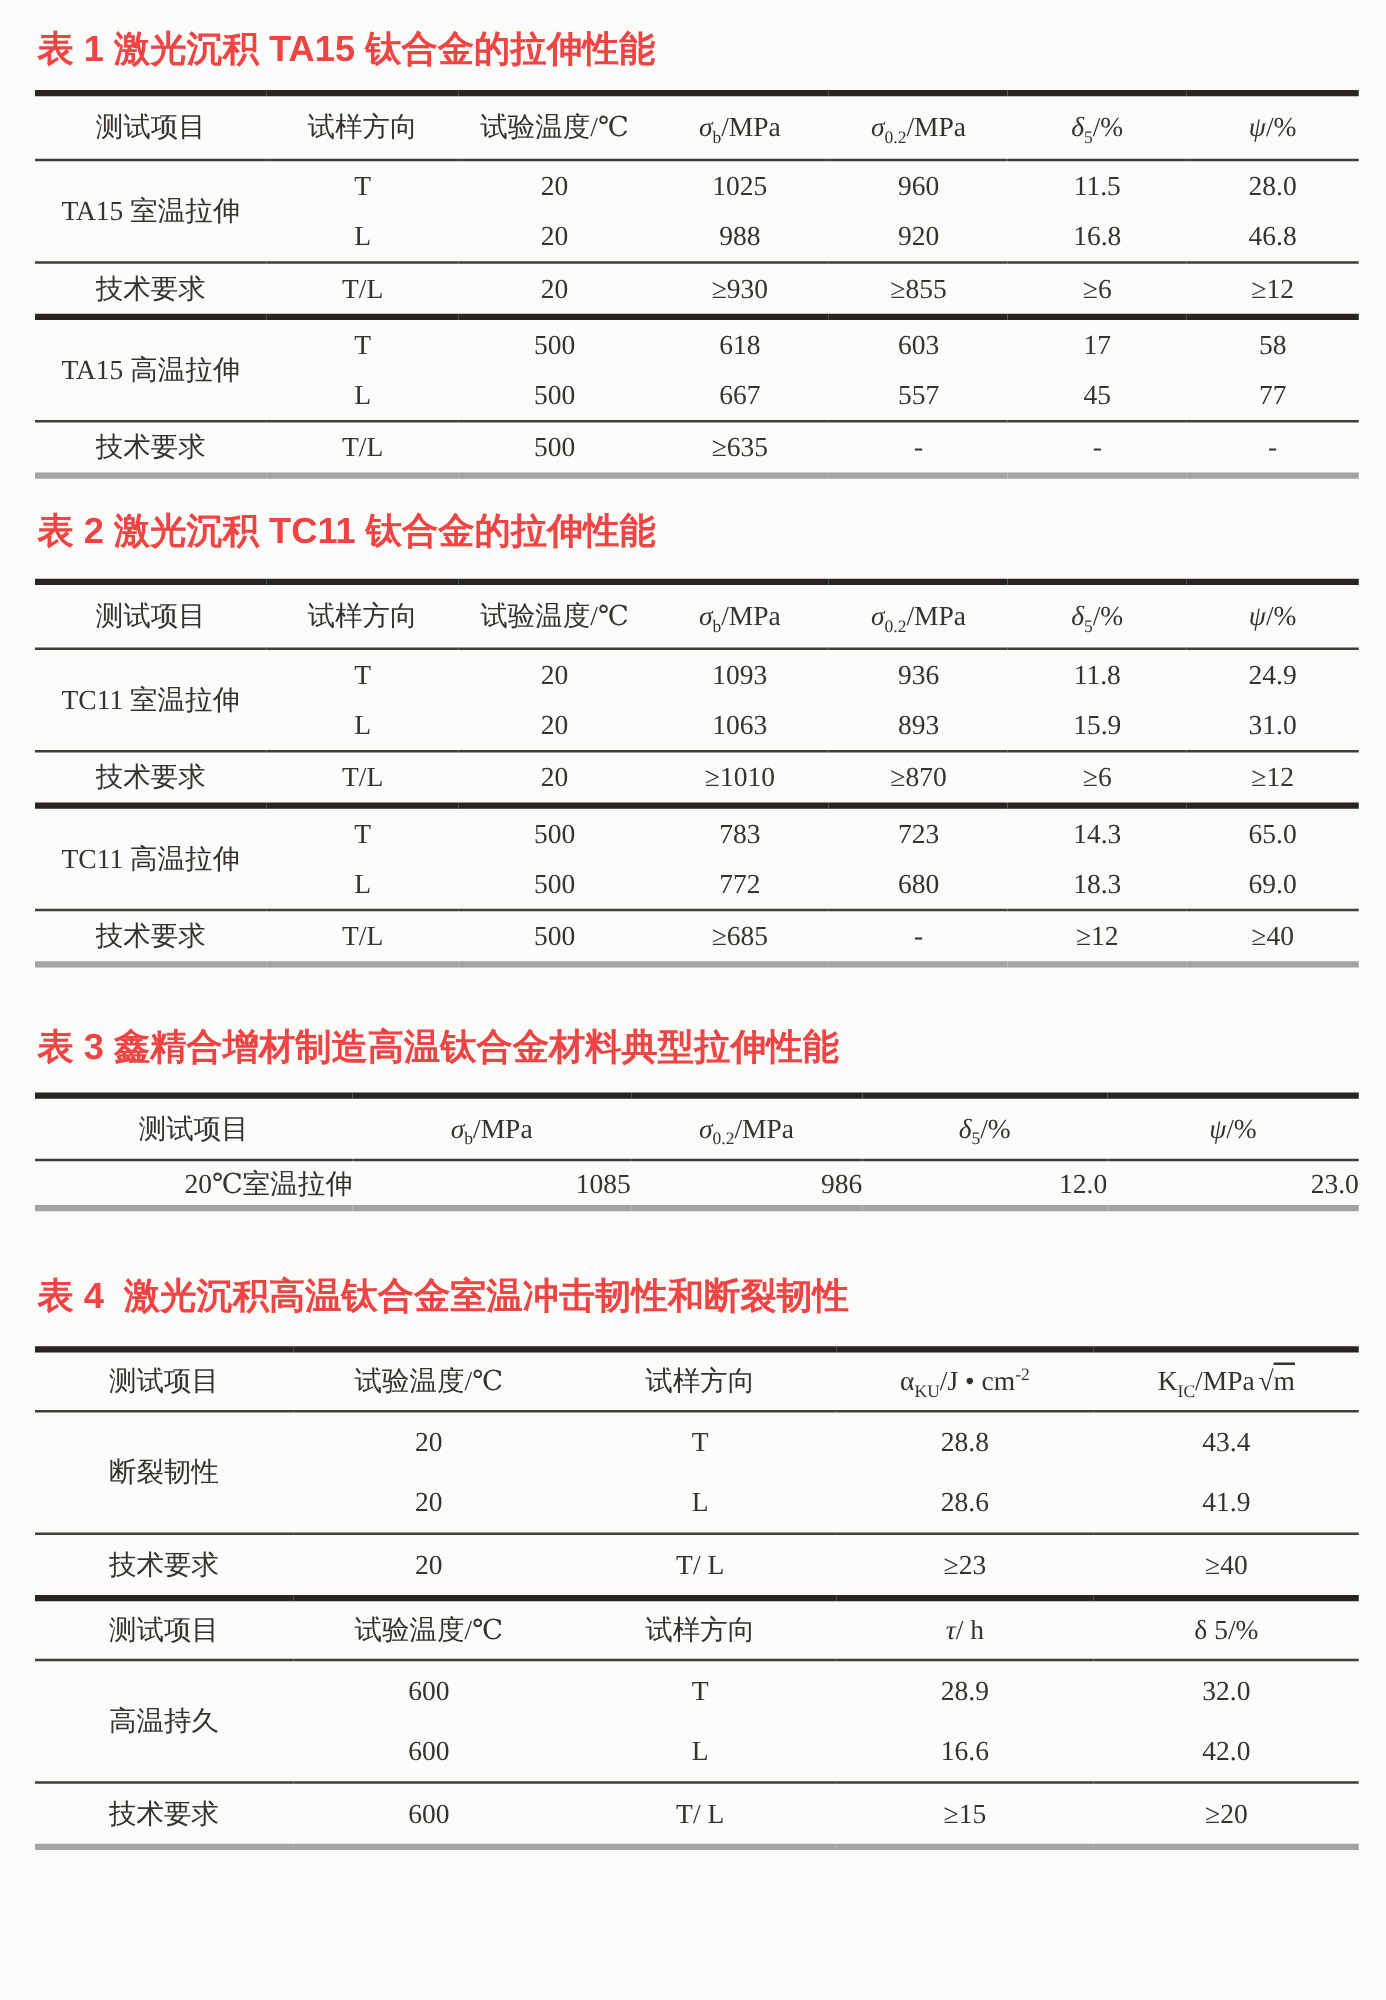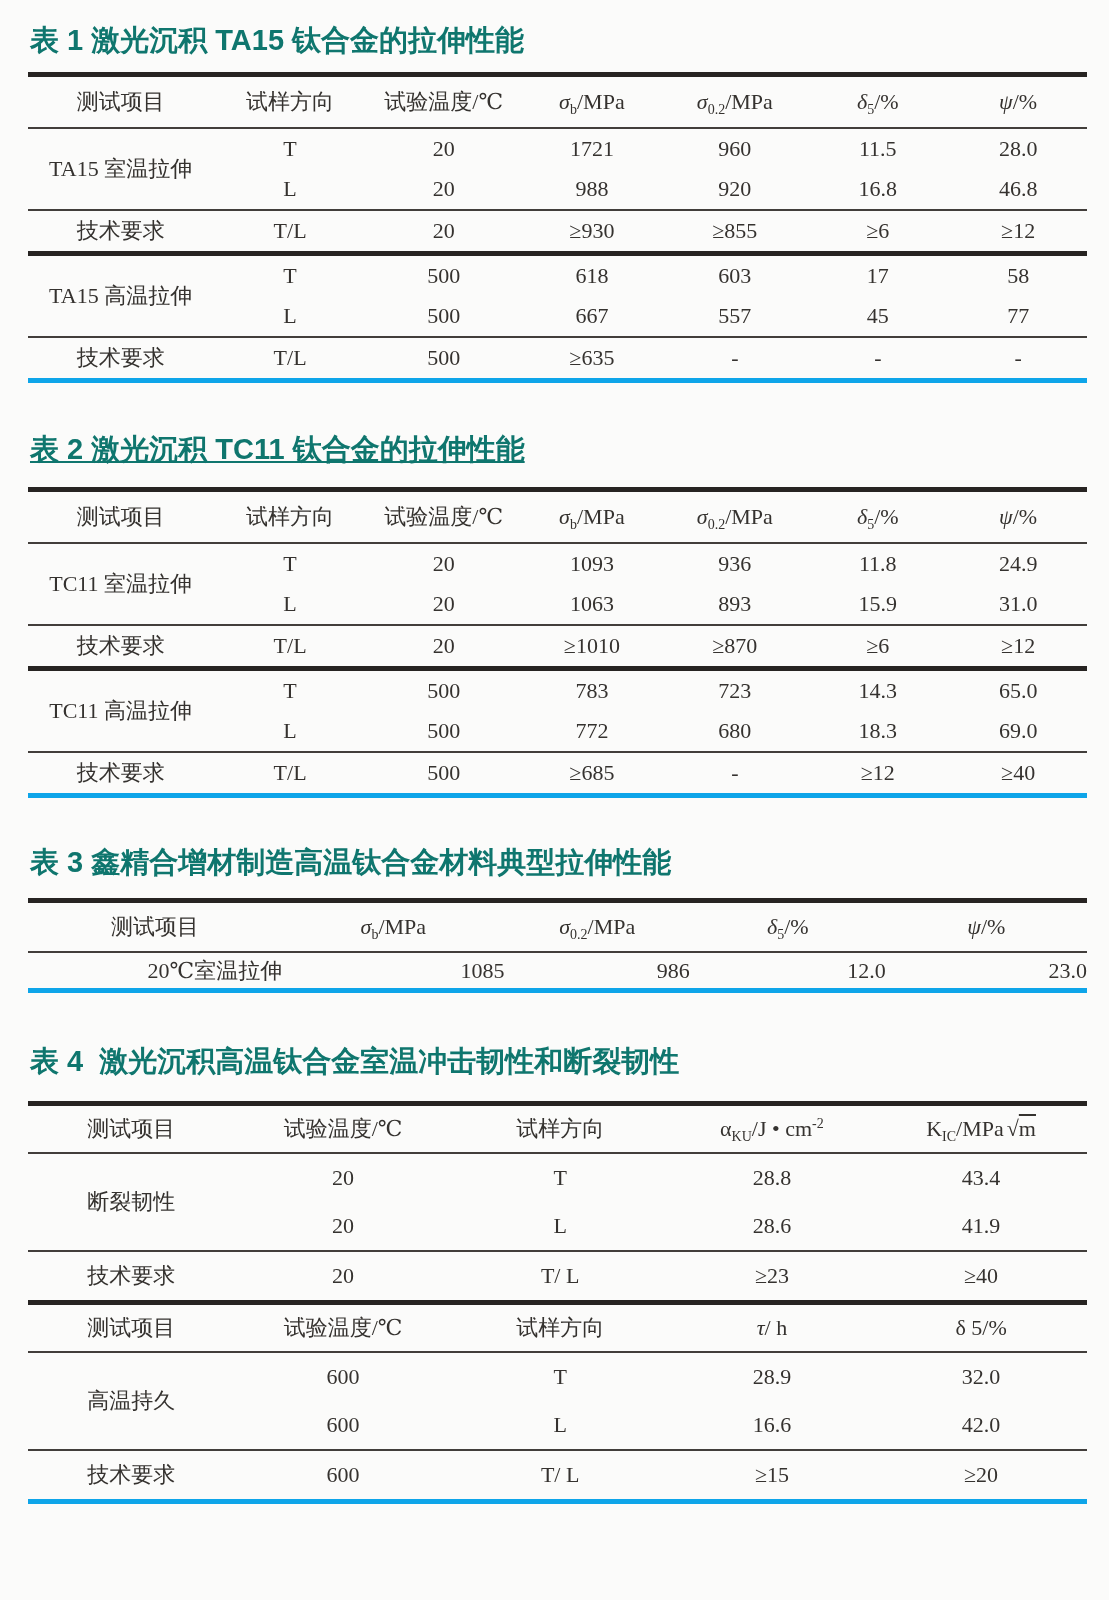--- a/index.html
+++ b/index.html
@@ -11,34 +11,34 @@
     color: #35322f;
     font-family: "Liberation Serif", "DejaVu Serif", serif;
     padding: 22px 22px 0 28px;
     overflow: hidden;
   }
   .sec-title {
     font-family: "Liberation Sans", "DejaVu Sans", sans-serif;
     font-weight: 700;
     font-size: 29px;
     line-height: 36px;
-    color: #0f766e;
+    color: #ef4444;
     white-space: pre;
   }
   #t1-title { margin: 0 0 14px 2px; }
-  #t2-title { margin: 48px 0 20px 2px; text-decoration: underline; }
+  #t2-title { margin: 24px 0 20px 2px; }
   #t3-title { margin: 46px 0 18px 2px; }
   #t4-title { margin: 50px 0 22px 2px; }
 
   table {
     width: 100%;
     border-collapse: collapse;
     table-layout: fixed;
     border-top: 5px solid #272422;
-    border-bottom: 5px solid #0ea5e9;
+    border-bottom: 5px solid #a3a3a3;
     font-size: 22px;
   }
   th, td {
     text-align: center;
     vertical-align: middle;
     font-weight: normal;
     padding: 0;
     overflow: hidden;
   }
   tr.thin-b  { border-bottom: 2px solid #423e3b; }
@@ -79,21 +79,21 @@
     <th>试验温度/℃</th>
     <th><i class="sym">σ</i><sub>b</sub><span>/MPa</span></th>
     <th><i class="sym">σ</i><sub>0.2</sub><span>/MPa</span></th>
     <th><i class="sym">δ</i><sub>5</sub><span>/%</span></th>
     <th><i class="sym">ψ</i><span>/%</span></th>
   </tr>
   <tr>
     <td rowspan="2">TA15 室温拉伸</td>
     <td>T</td>
     <td>20</td>
-    <td>1721</td>
+    <td>1025</td>
     <td>960</td>
     <td>11.5</td>
     <td>28.0</td>
   </tr>
   <tr class="thin-b">
     <td>L</td>
     <td>20</td>
     <td>988</td>
     <td>920</td>
     <td>16.8</td>

